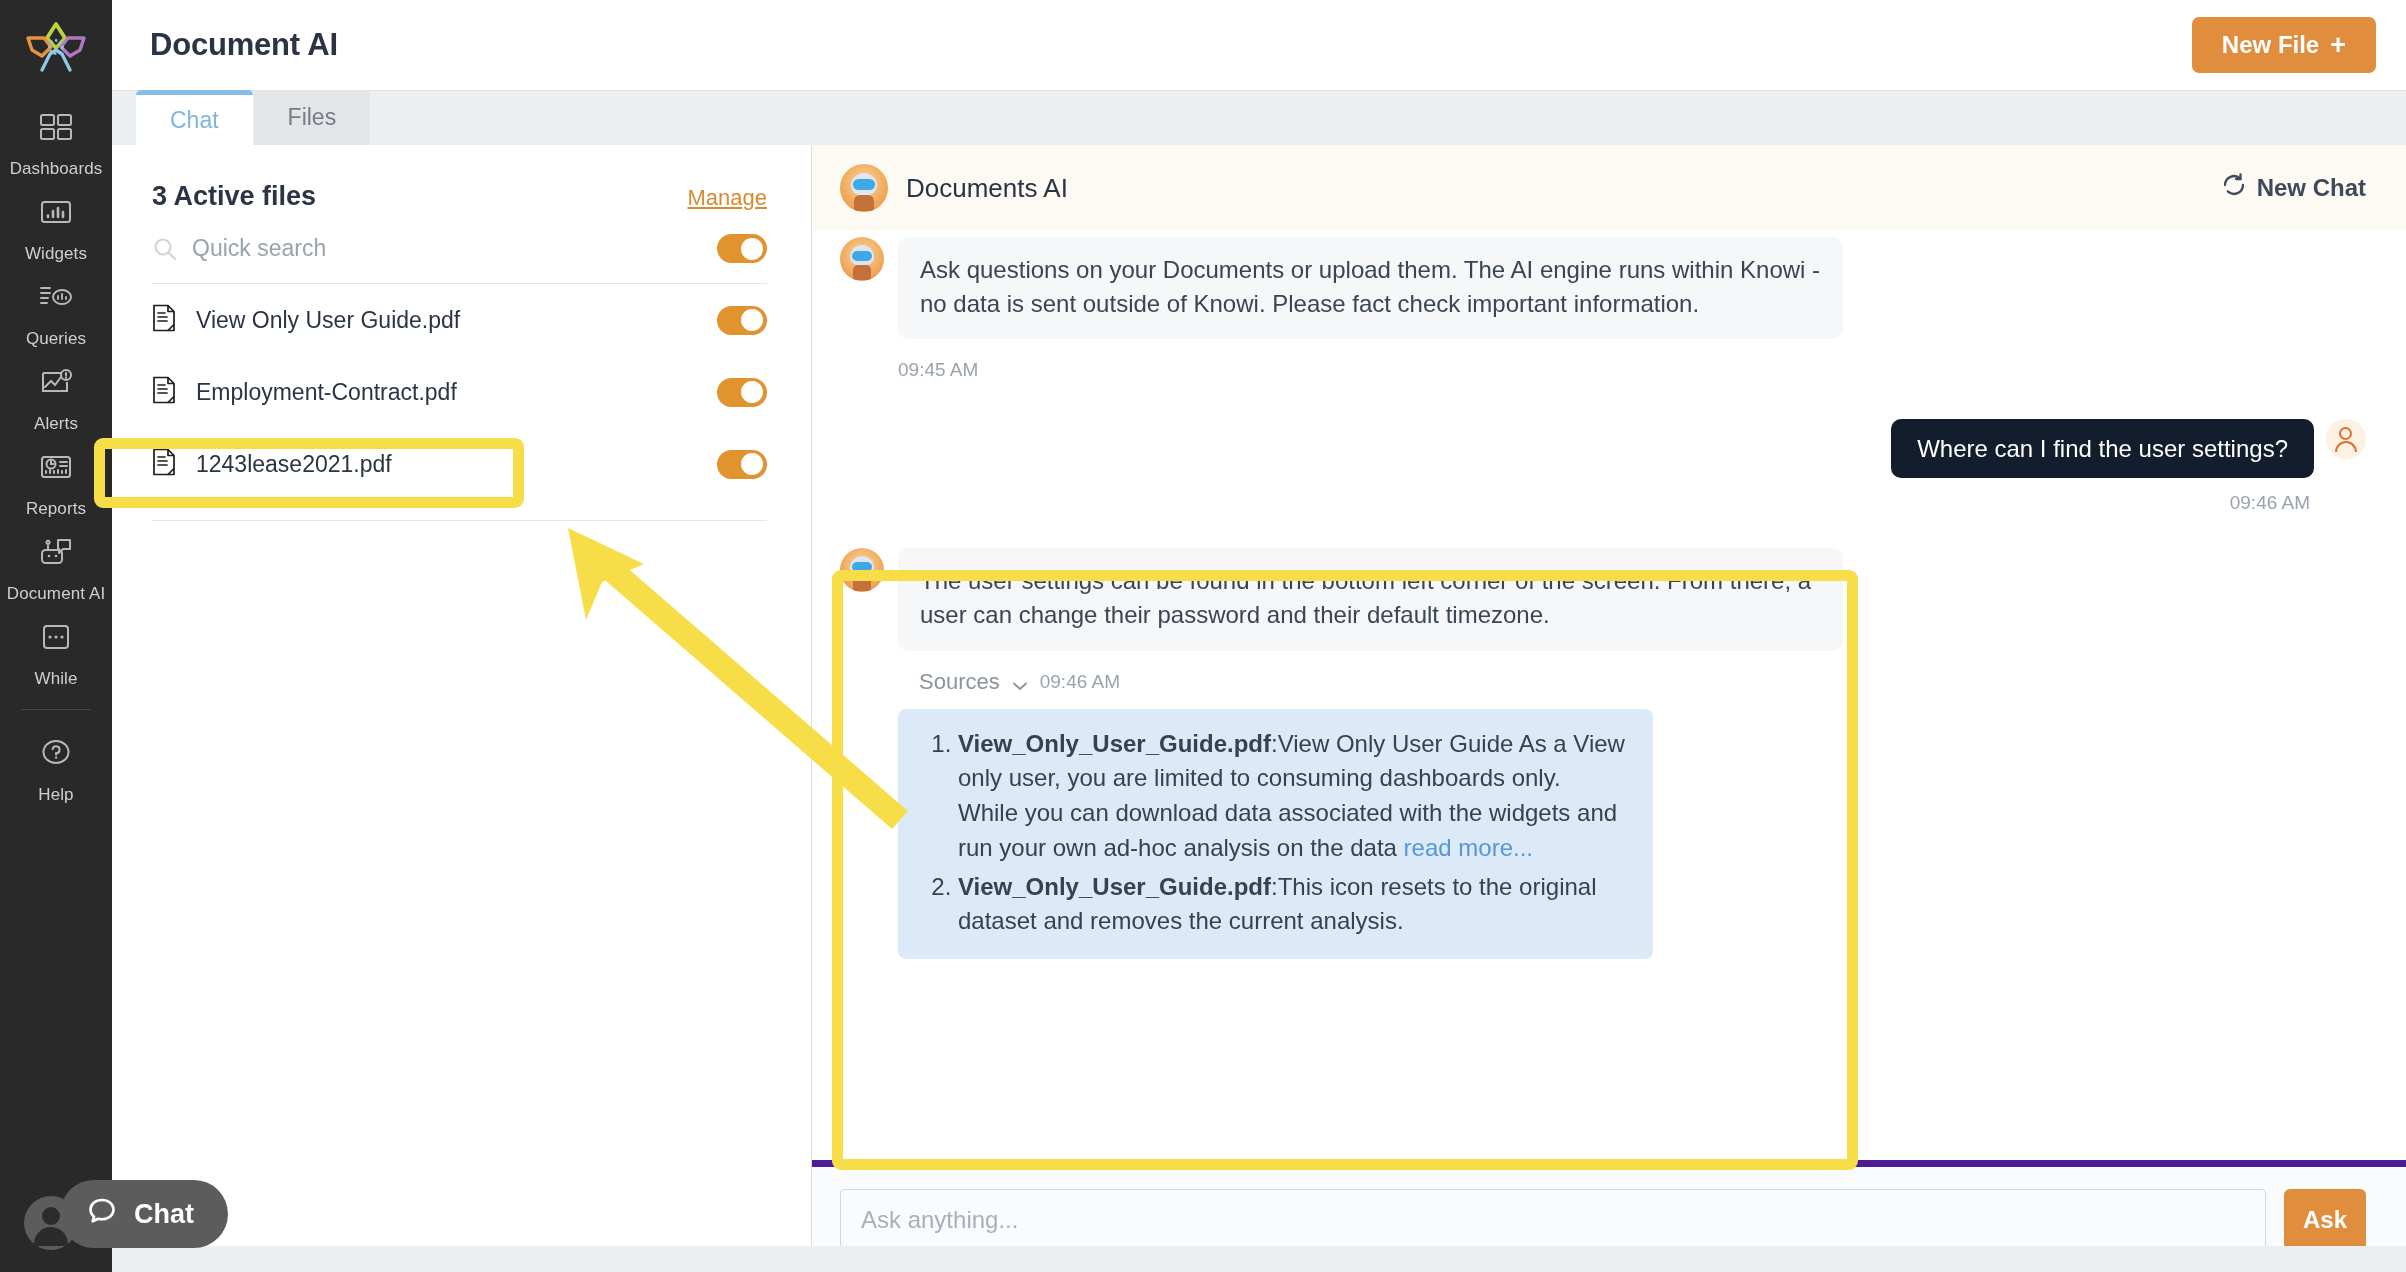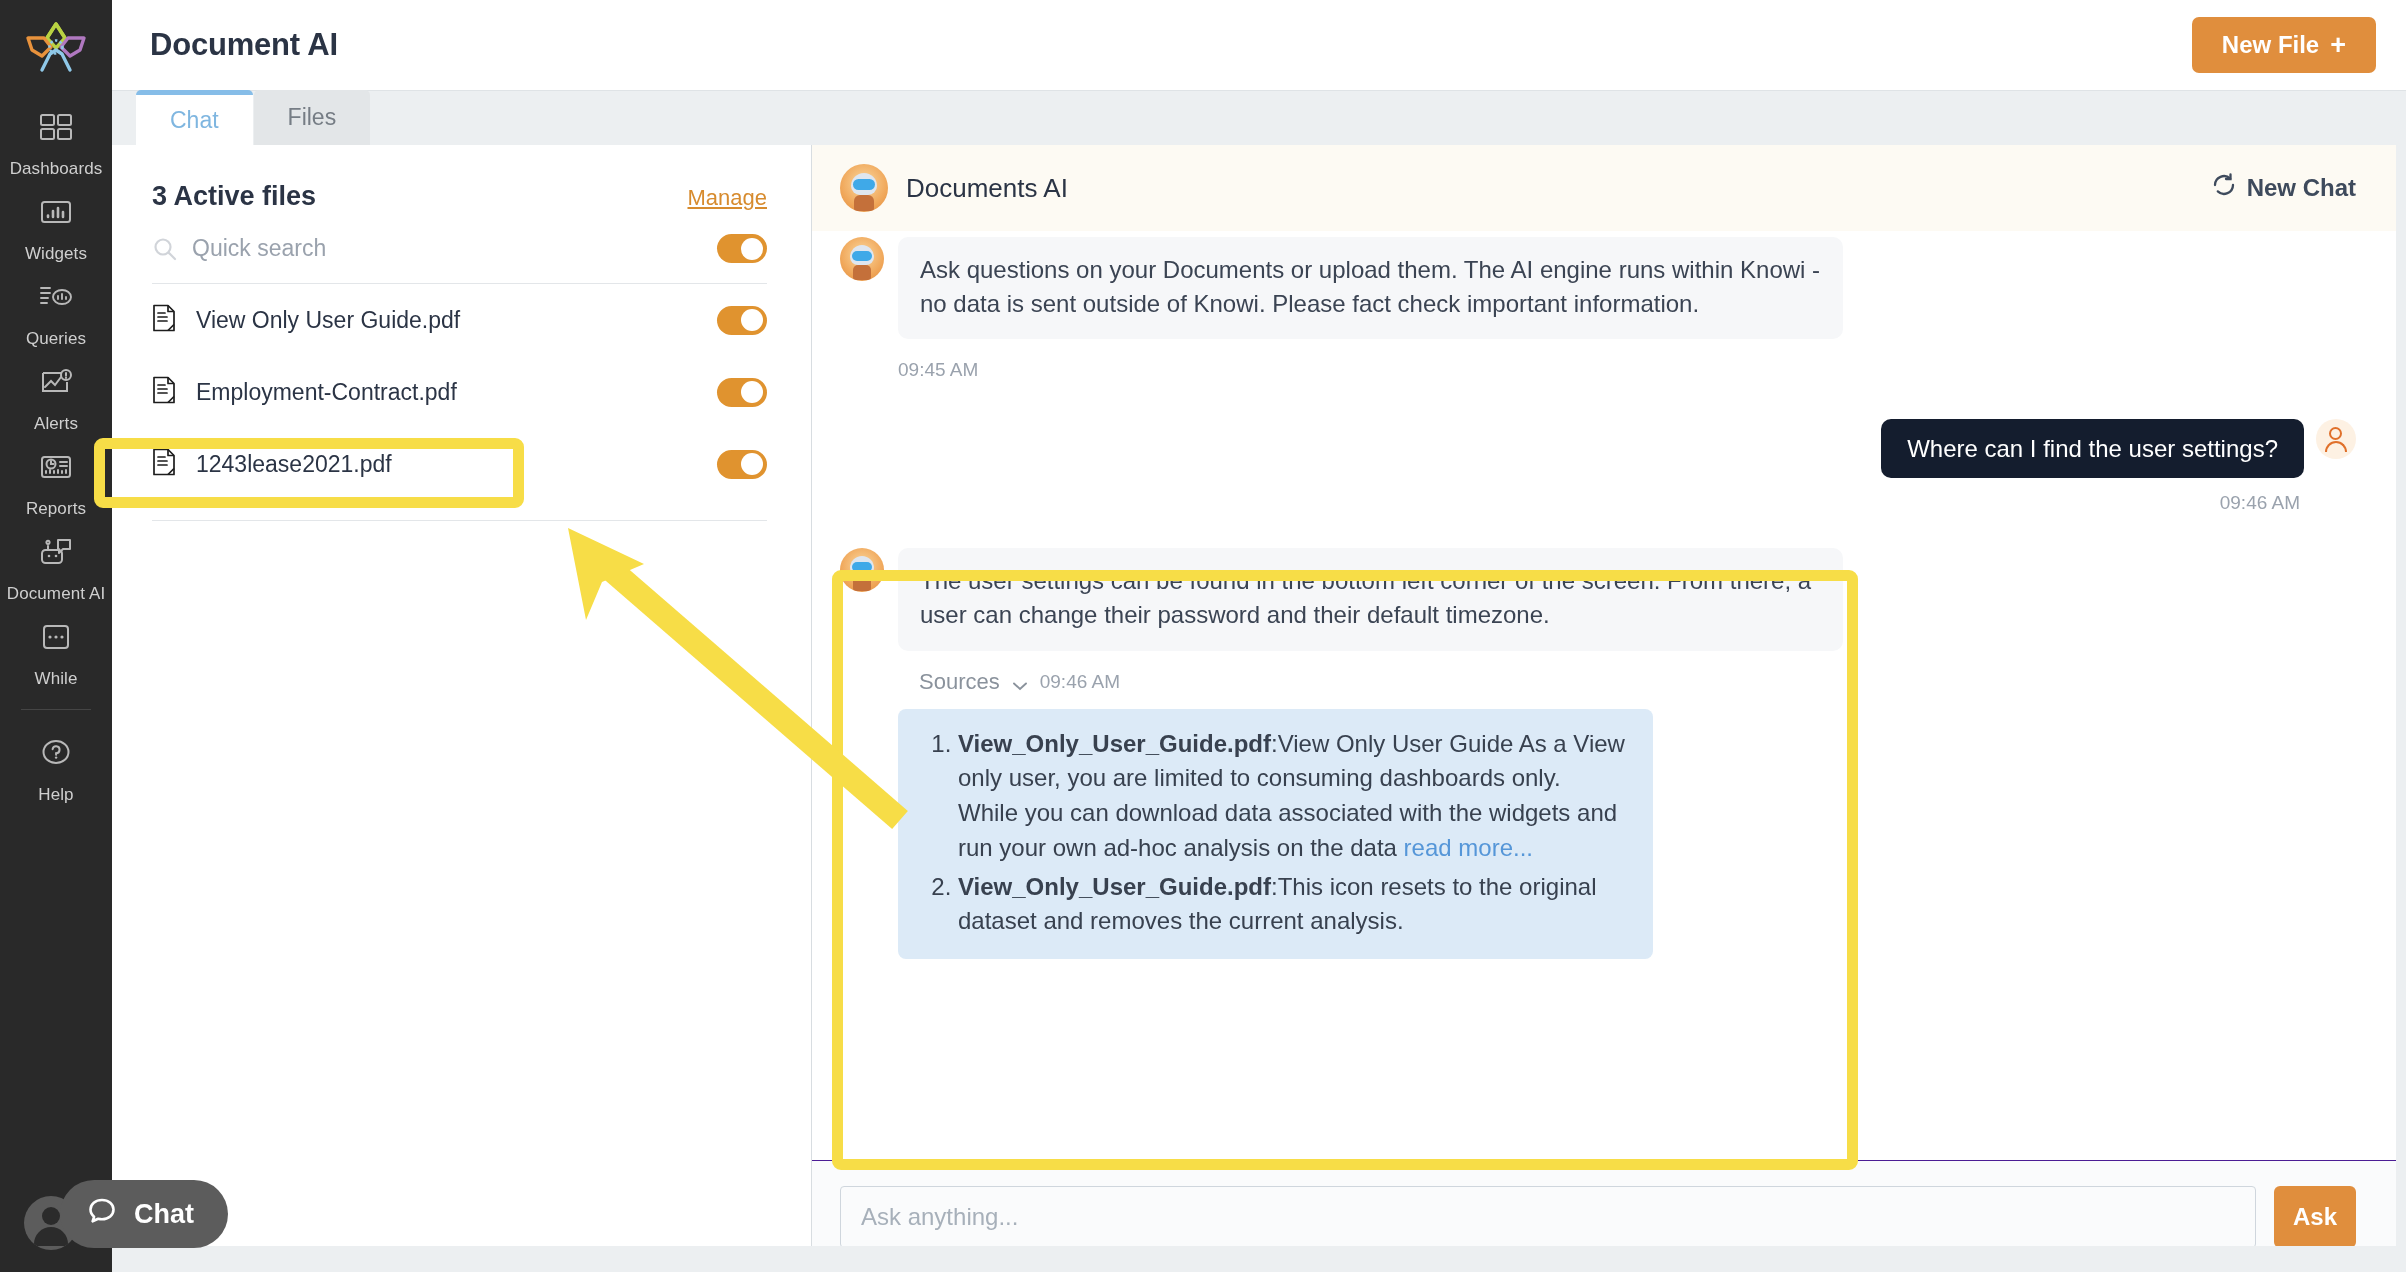--- a/index.html
+++ b/index.html
@@ -58,21 +58,21 @@
     display:flex; align-items:flex-end; padding-left:24px; gap:1px;
     border-top:1px solid #dfe3e6;
   }
   .tab {
     height:55px; padding: 0 34px; display:flex; align-items:center; justify-content:center;
     font-size:23px; border-radius:5px 5px 0 0; cursor:pointer;
   }
   .tab.active { background:#fff; color:#7fb6e0; border-top:5px solid #86bde8; font-weight:500; }
   .tab.inactive { background:#e3e6e8; color:#767d85; }
 
-  .workspace { flex:1; display:flex; min-height:0; background:#eceff1; padding-right:10px; }
+  .workspace { flex:1; display:flex; min-height:0; background:#eceff1; padding-right:0; }
 
   
   .files-panel {
     width: 700px; flex:0 0 700px; background:#fff;
     border-right:1px solid #d8dde1; display:flex; flex-direction:column;
     position:relative;
   }
   .files-head { display:flex; align-items:baseline; justify-content:space-between; padding: 36px 44px 0 40px; }
   .files-title { font-size:27px; font-weight:bold; color:#2b3445; }
   .manage-link { font-size:22px; color:#d78b2e; text-decoration:underline; cursor:pointer; }
@@ -154,21 +154,21 @@
     padding: 18px 26px 16px 26px; max-width:755px;
   }
   .sources-box ol { margin-left:34px; }
   .sources-box li { font-size:24px; line-height:1.45; color:#38414f; margin-bottom:4px; }
   .src-name { font-weight:bold; }
   .src-para { margin: 30px 0; }
   .read-more { color:#5596d8; cursor:pointer; }
 
   .composer {
     flex:0 0 112px; height:112px; background:#fafbfc;
-    border-top:1px solid #4c1d95;
+    border-top:7px solid #4c1d95;
     display:flex; align-items:center; gap:18px; padding: 0 40px 0 28px;
   }
   .composer-input {
     flex:1; height:62px; background:#fafbfc; border:1px solid #cfd6dd; border-radius:4px;
     padding: 0 20px; font-size:24px; color:#3c4450; outline:none;
     font-family:"Liberation Sans", sans-serif;
   }
   .composer-input::placeholder { color:#a7b0ba; }
   .ask-btn {
     width:82px; height:62px; background:#e08e3d; border:none; border-radius:6px;

